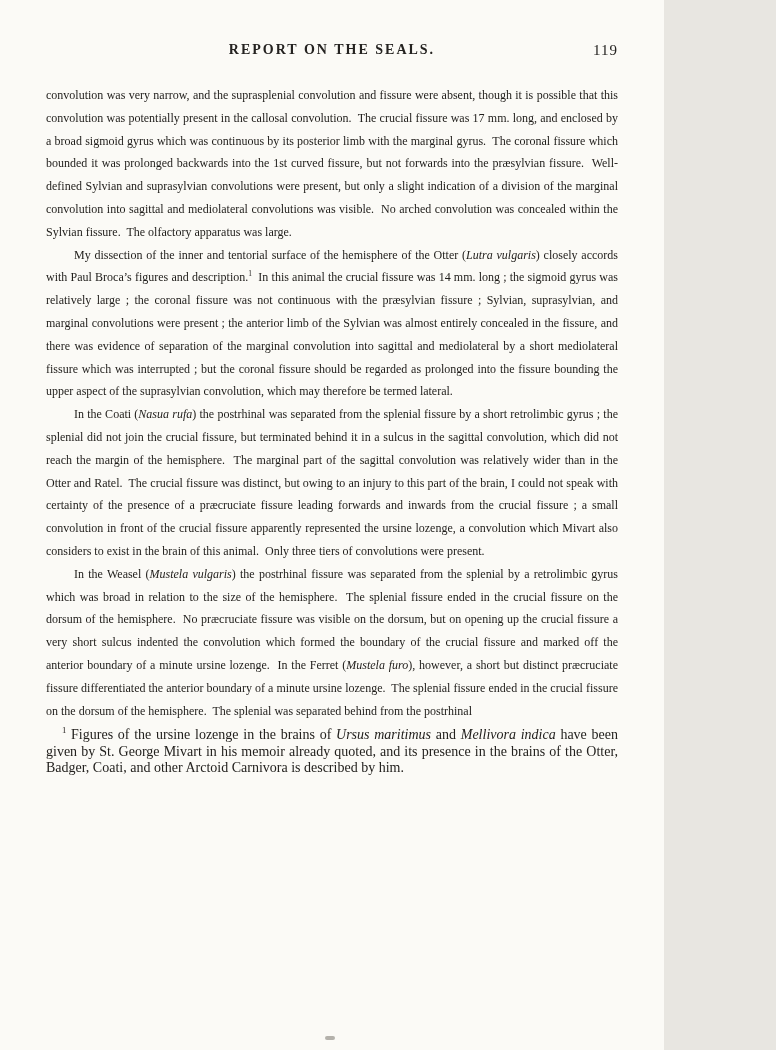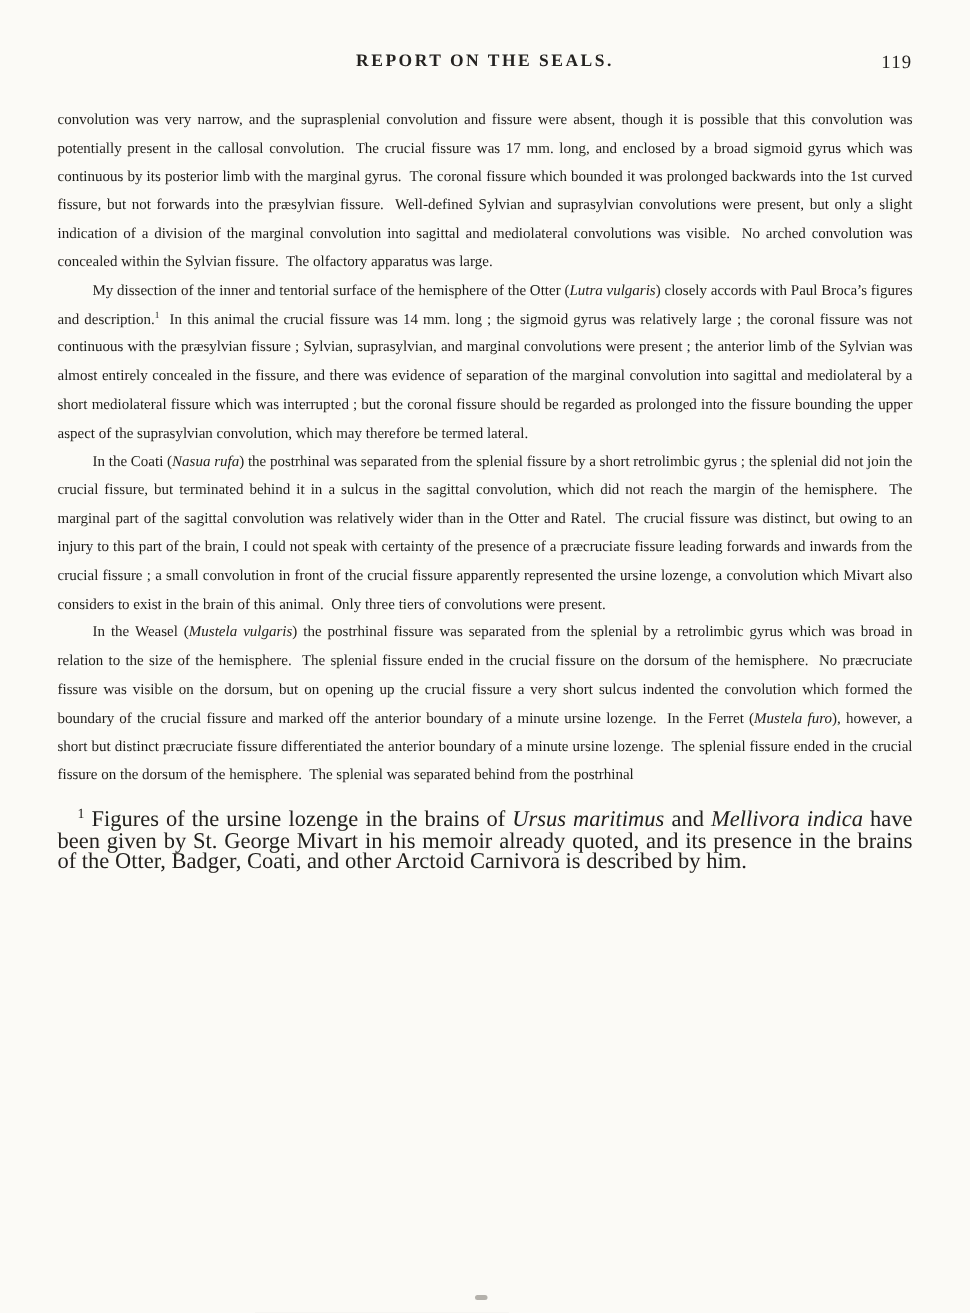--- a/index.html
+++ b/index.html
@@ -4,21 +4,21 @@
 <style>
   * { box-sizing: border-box; }
   html, body { margin: 0; padding: 0; }
   body {
     width: 776px; height: 1050px;
     background: #e8e6e1;
     font-family: "Liberation Serif", "DejaVu Serif", serif;
   }
   .page {
     position: relative;
-    width: 776px; height: 1050px;
+    width: 664px; height: 1050px;
     background: #fbfaf6;
     color: #1e1c19;
     padding: 42px 46px 0 46px;
     overflow: hidden;
   }
   .header {
     position: relative;
     height: 20px;
     margin-bottom: 22px;
   }
@@ -40,22 +40,22 @@
   .body-text {
     font-size: 12px;
     line-height: 22.8px;
     text-align: justify;
   }
   .para { margin: 0; text-indent: 28px; }
   .para.no-indent { text-indent: 0; }
   .body-text i, .footnote i { font-style: italic; }
   sup { font-size: 62%; vertical-align: super; line-height: 0; }
   .footnote {
-    margin-top: 16px;
-    font-size: 18px;
+    margin-top: 5px;
+    font-size: 14px;
     line-height: 16.4px;
     text-align: justify;
     color: #23211e;
   }
   .fn-para { margin: 0; text-indent: 16px; }
   .bottom-mark {
     position: absolute;
     left: 49%; bottom: 10px;
     width: 10px; height: 4px;
     background: #8d8a82;

